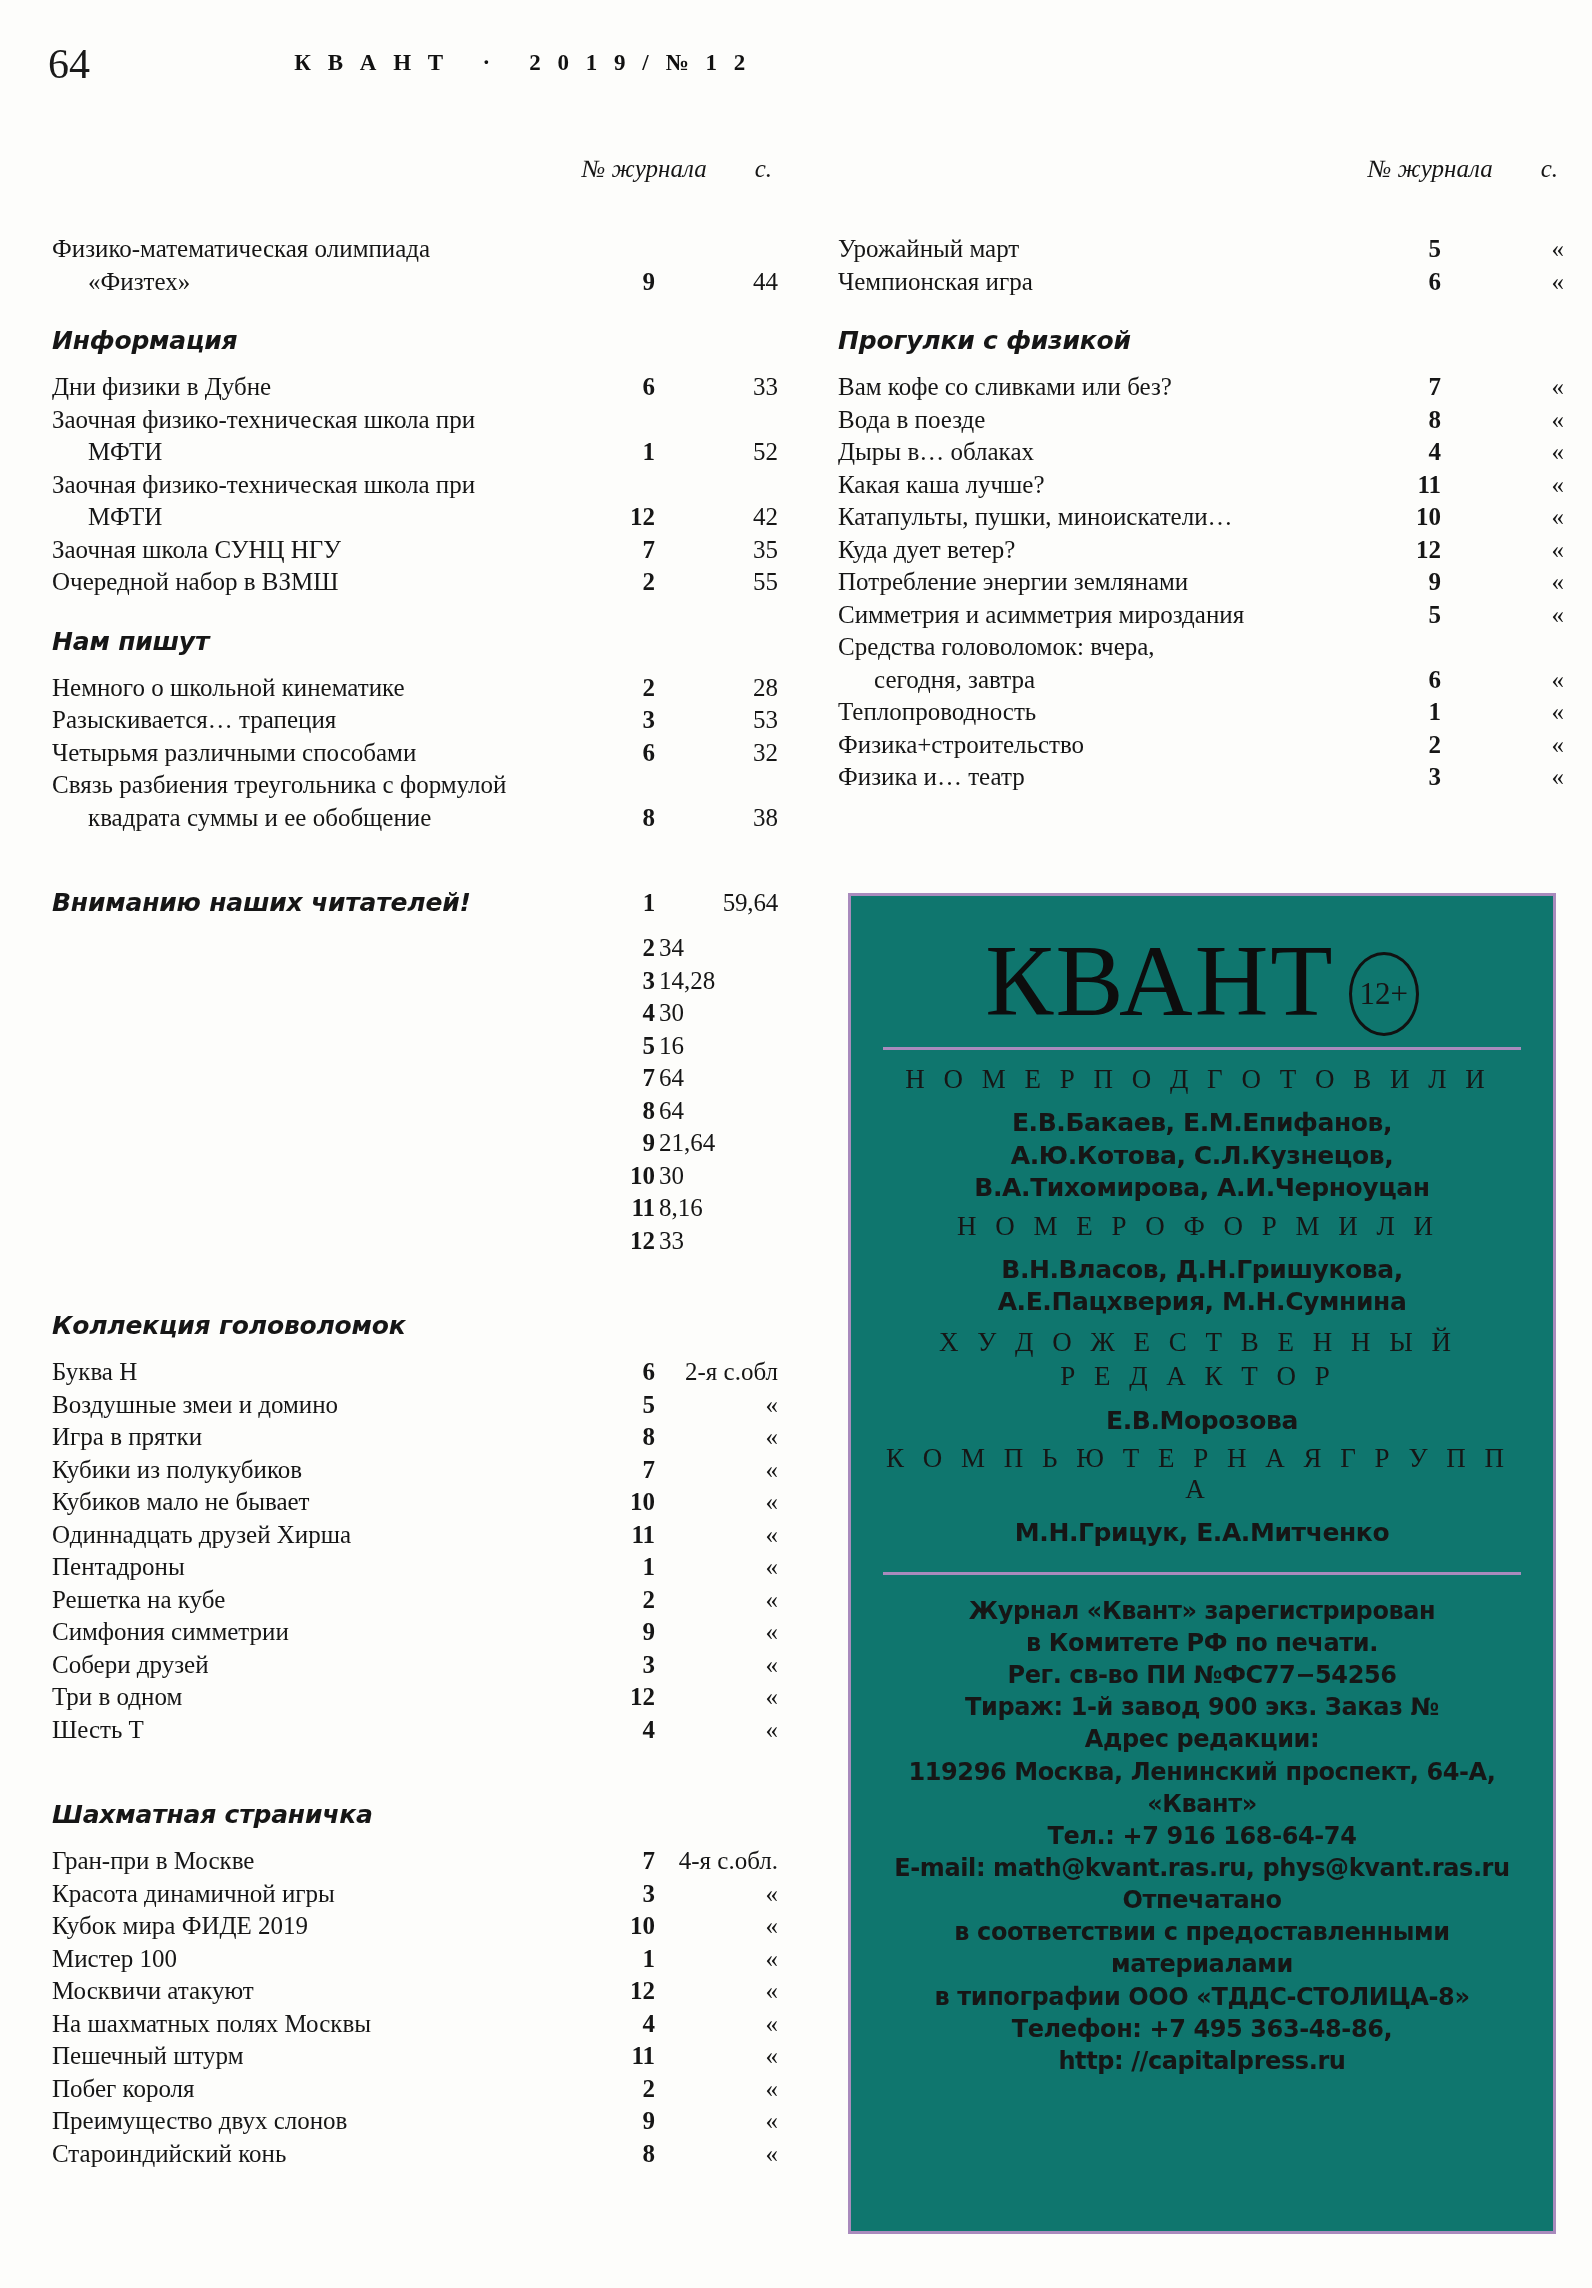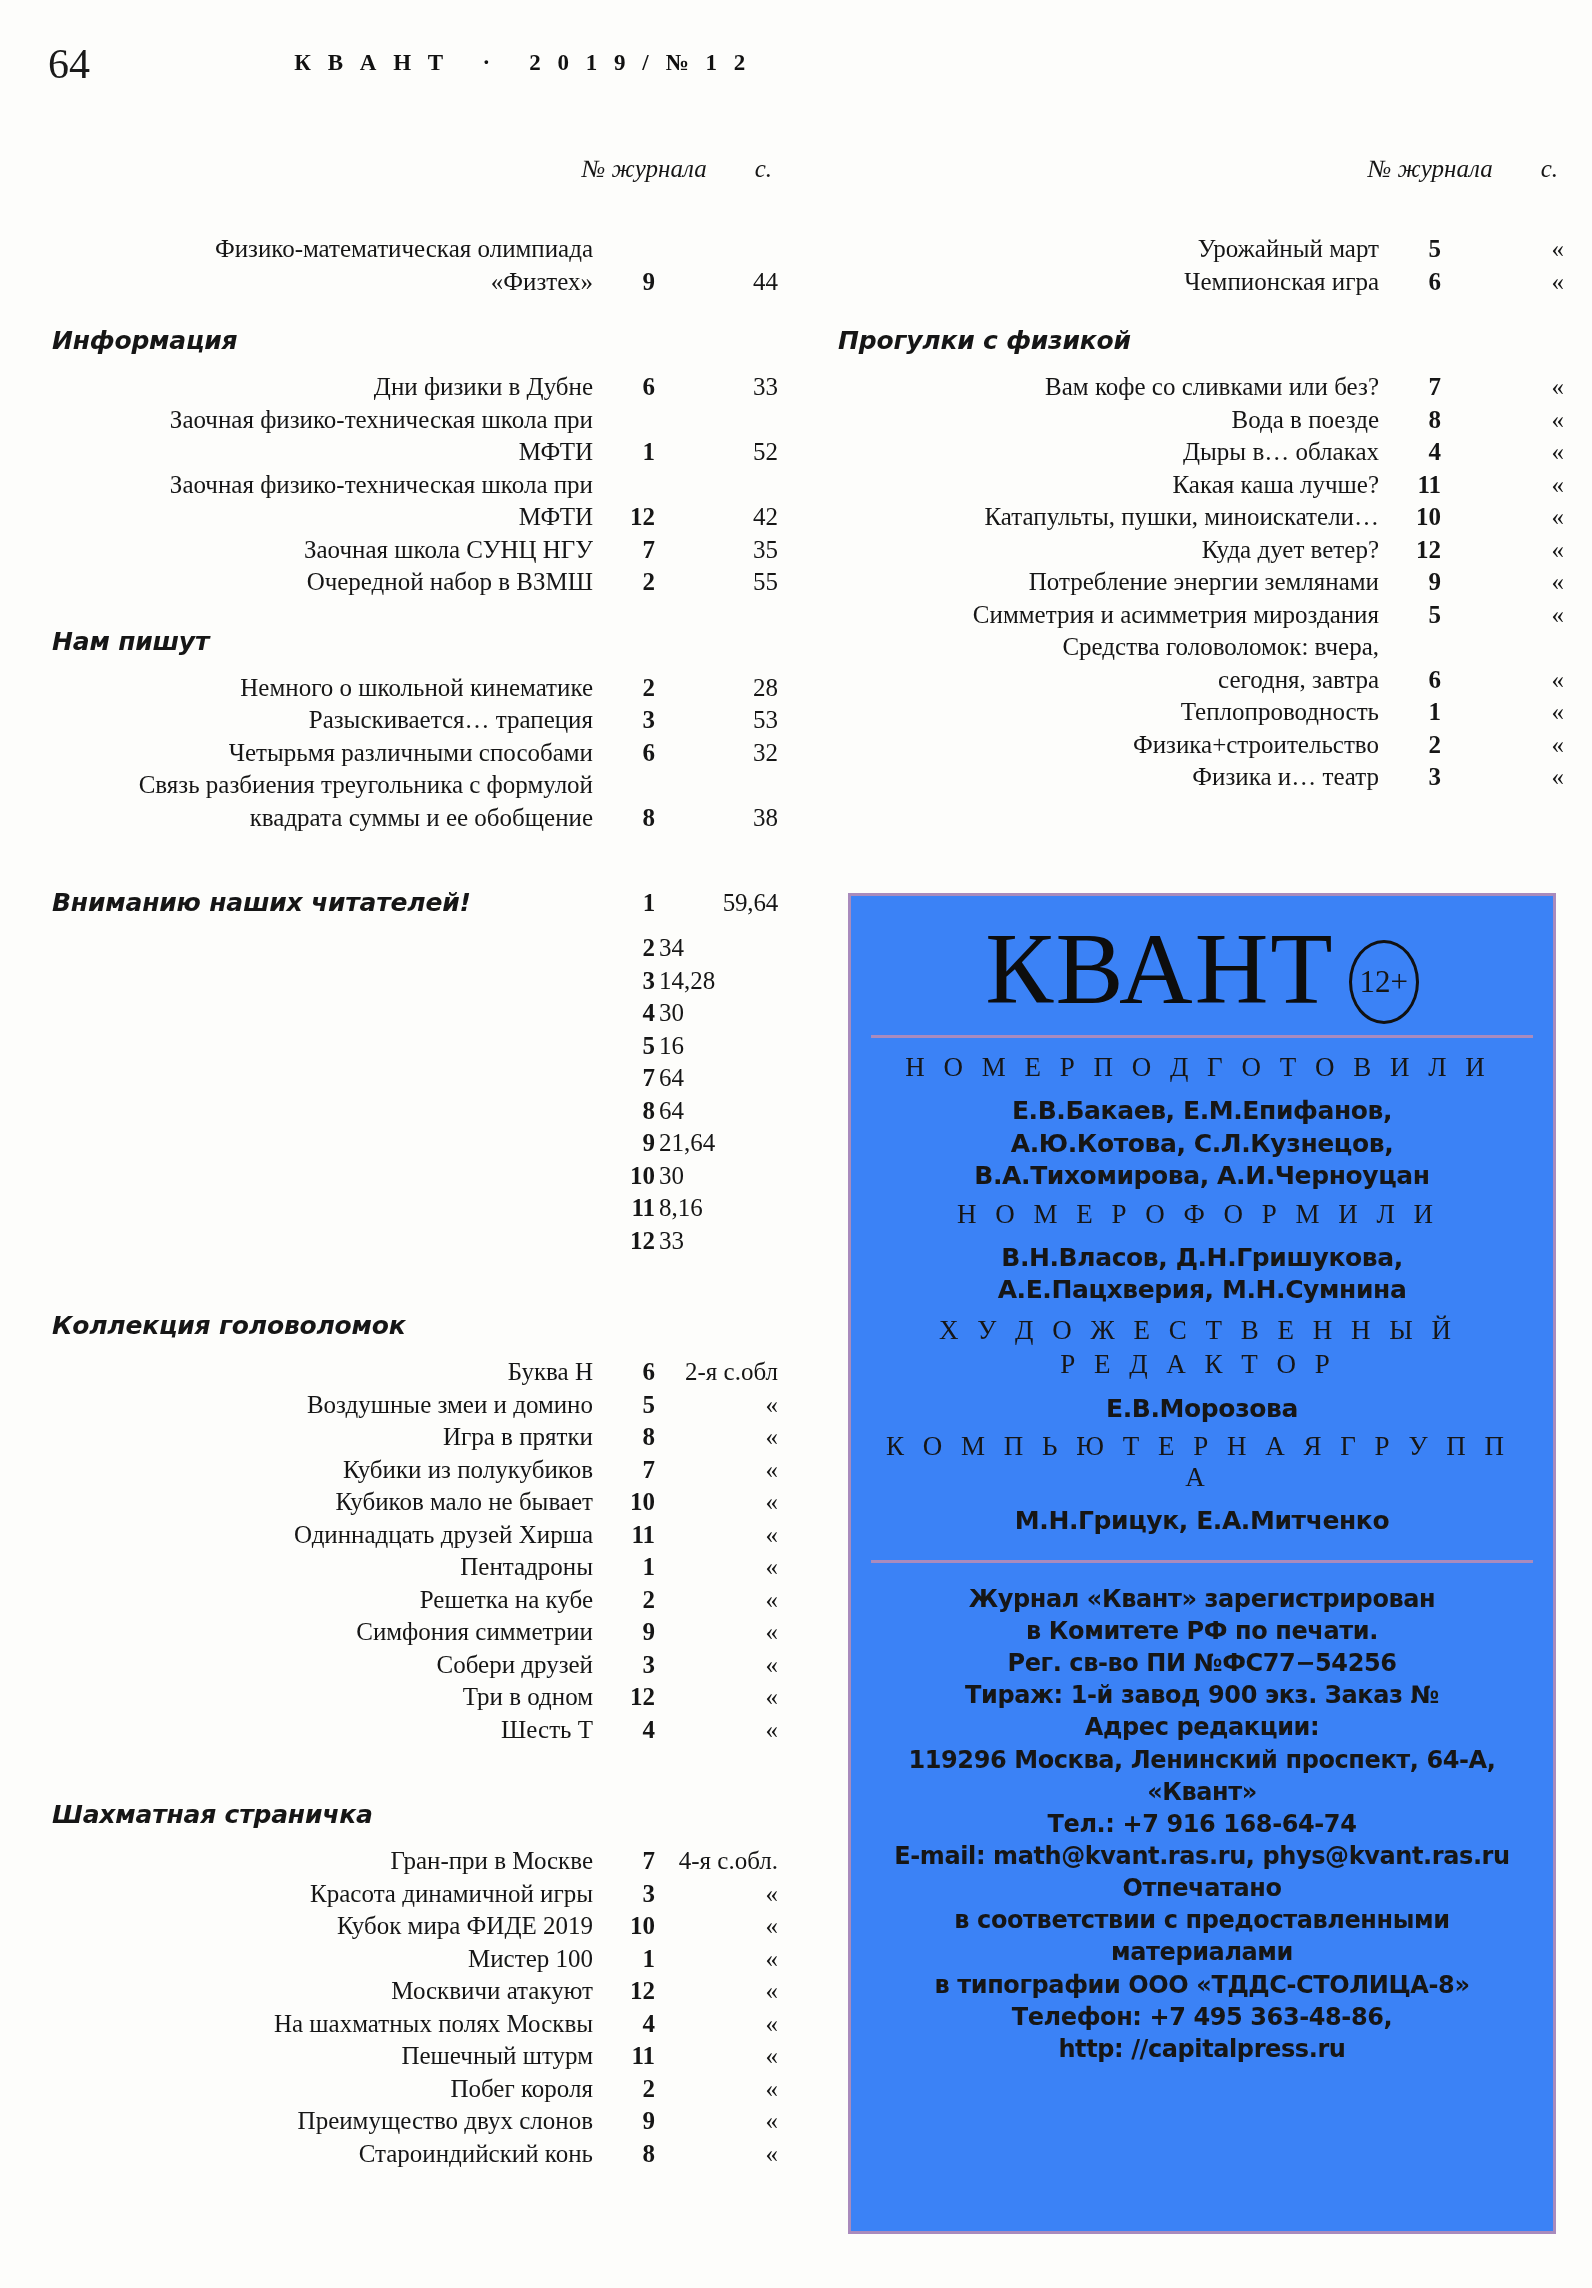--- a/index.html
+++ b/index.html
@@ -72,21 +72,20 @@
     display: flex;
     align-items: baseline;
     font-size: 25px;
     line-height: 1.30;
     margin: 0;
     padding: 0;
   }
   .entry .title {
     flex: 1 1 auto;
     white-space: normal;
-    text-align: right;
   }
   .entry .title.indent { padding-left: 36px; }
   .entry .issue {
     flex: 0 0 62px;
     text-align: right;
     font-weight: 700;
     font-size: 25px;
     padding-right: 4px;
   }
   .entry .pg {
@@ -134,23 +133,23 @@
   .gap-md { height: 26px; }
 
   
   .colophon {
     position: absolute;
     left: 848px;
     top: 893px;
     width: 708px;
     height: 1341px;
     border: 3px solid #a98bbd;
-    background: #3b82f6;
+    background: #0f766e;
     box-sizing: border-box;
-    padding: 0;
+    padding: 12px;
   }
   .colophon-inner {
     padding: 14px 16px 10px 16px;
     text-align: center;
   }
   .logo-row {
     position: relative;
     height: 117px;
     display: flex;
     align-items: center;

